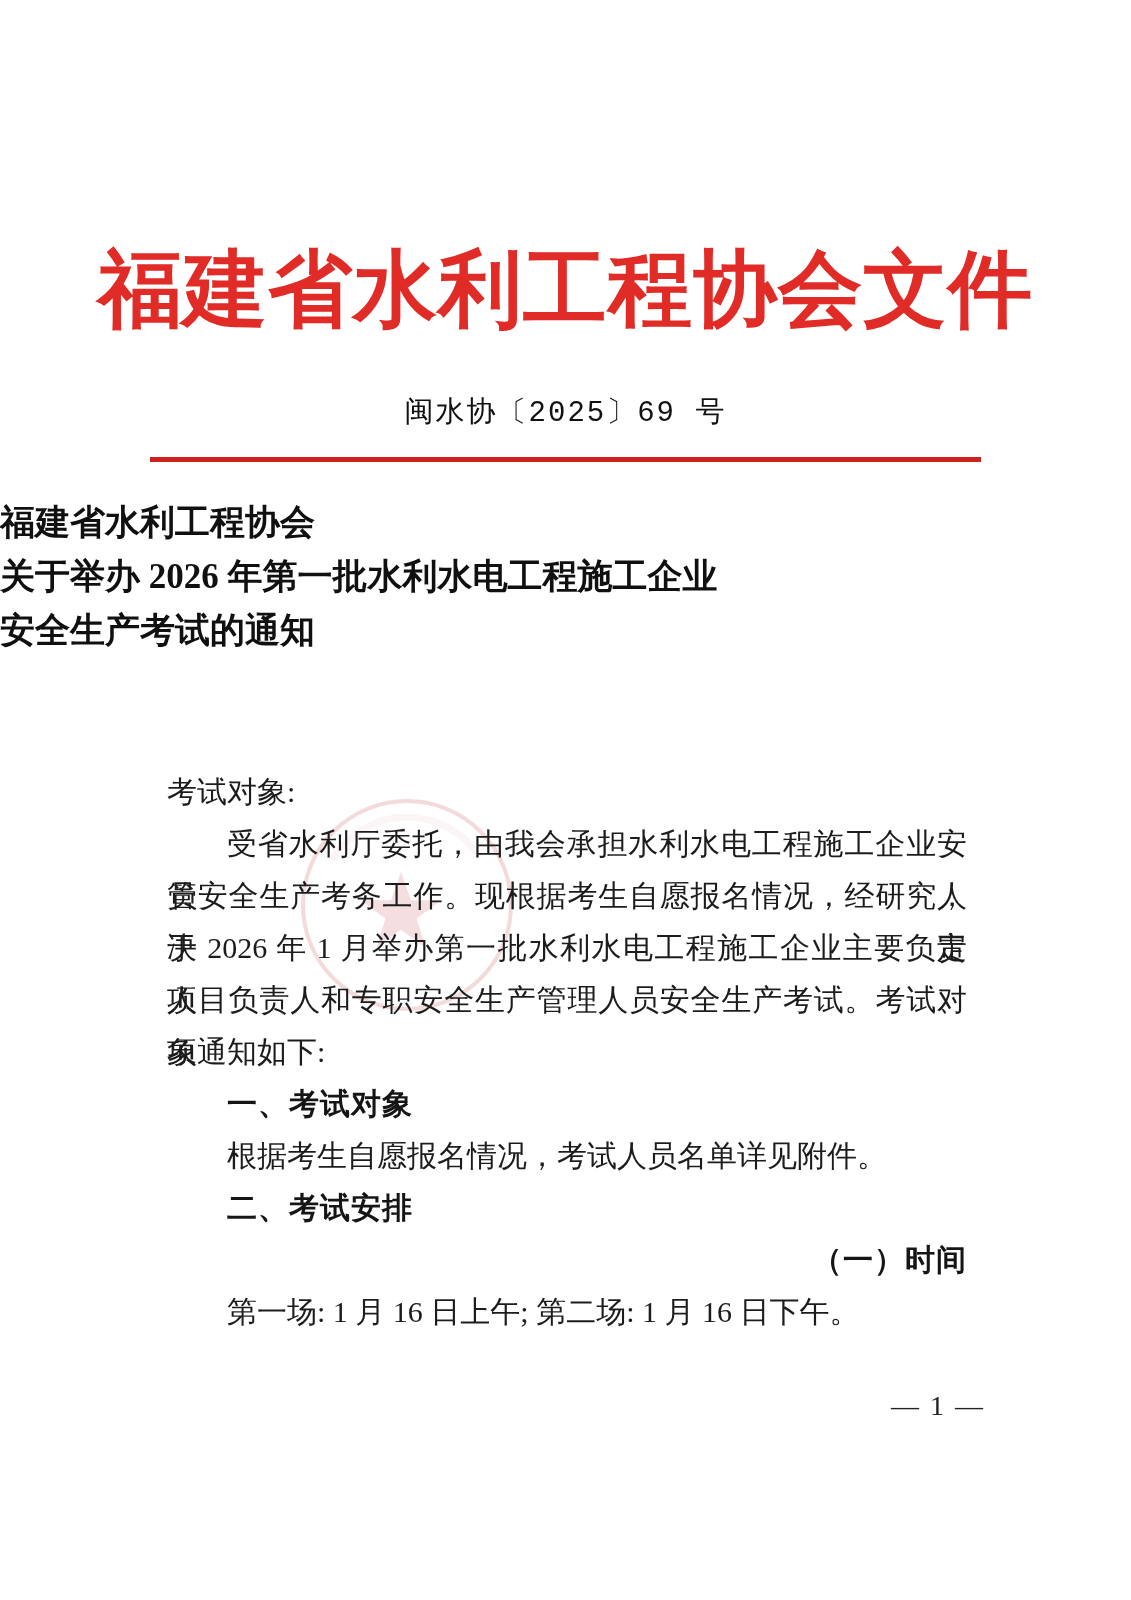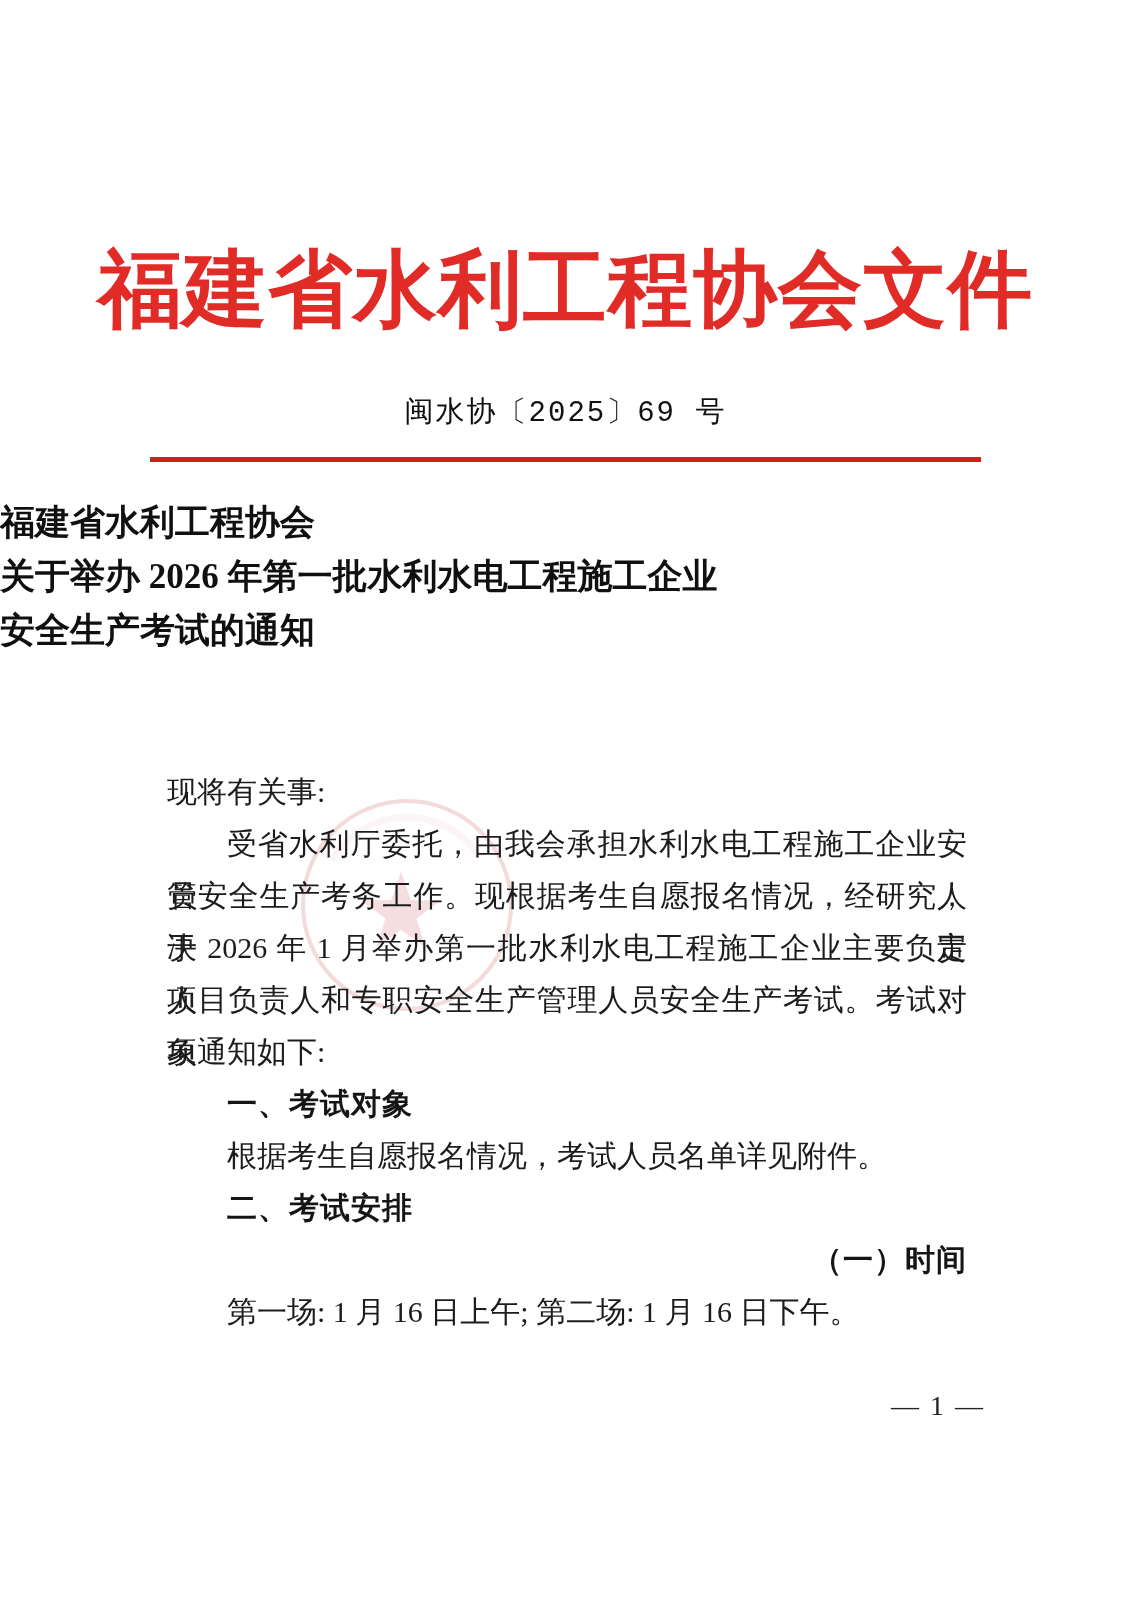--- a/index.html
+++ b/index.html
@@ -106,21 +106,21 @@
 
   <svg class="seal" viewBox="0 0 226 226">
     <circle cx="113" cy="111" r="104" fill="none" stroke="#cf6a6e" stroke-width="4" stroke-opacity="0.45"></circle>
     <g transform="translate(66,76) scale(0.82)">
       <polygon points="50,2 62,37 99,37 69,59 80,95 50,73 20,95 31,59 1,37 38,37" fill="#cf6a6e" fill-opacity="0.40"></polygon>
     </g>
     <path d="M 38 66 A 88 88 0 0 1 113 23 A 88 88 0 0 1 186 63" fill="none" stroke="#cf6a6e" stroke-width="7" stroke-opacity="0.12"></path>
   </svg>
 
   <div class="body-text">
-    <div class="line">现将有关事:</div>
+    <div class="line">考试对象:</div>
 
     <div class="line j ind">受省水利厅委托，由我会承担水利水电工程施工企业安管人</div>
     <div class="line j">员安全生产考务工作。现根据考生自愿报名情况，经研究，决定</div>
     <div class="line j">于 2026 年 1 月举办第一批水利水电工程施工企业主要负责人、</div>
     <div class="line j">项目负责人和专职安全生产管理人员安全生产考试。考试对象</div>
     <div class="line">项通知如下:</div>
 
     <div class="line ind hd">一、考试对象</div>
 
     <div class="line ind">根据考生自愿报名情况，考试人员名单详见附件。</div>

